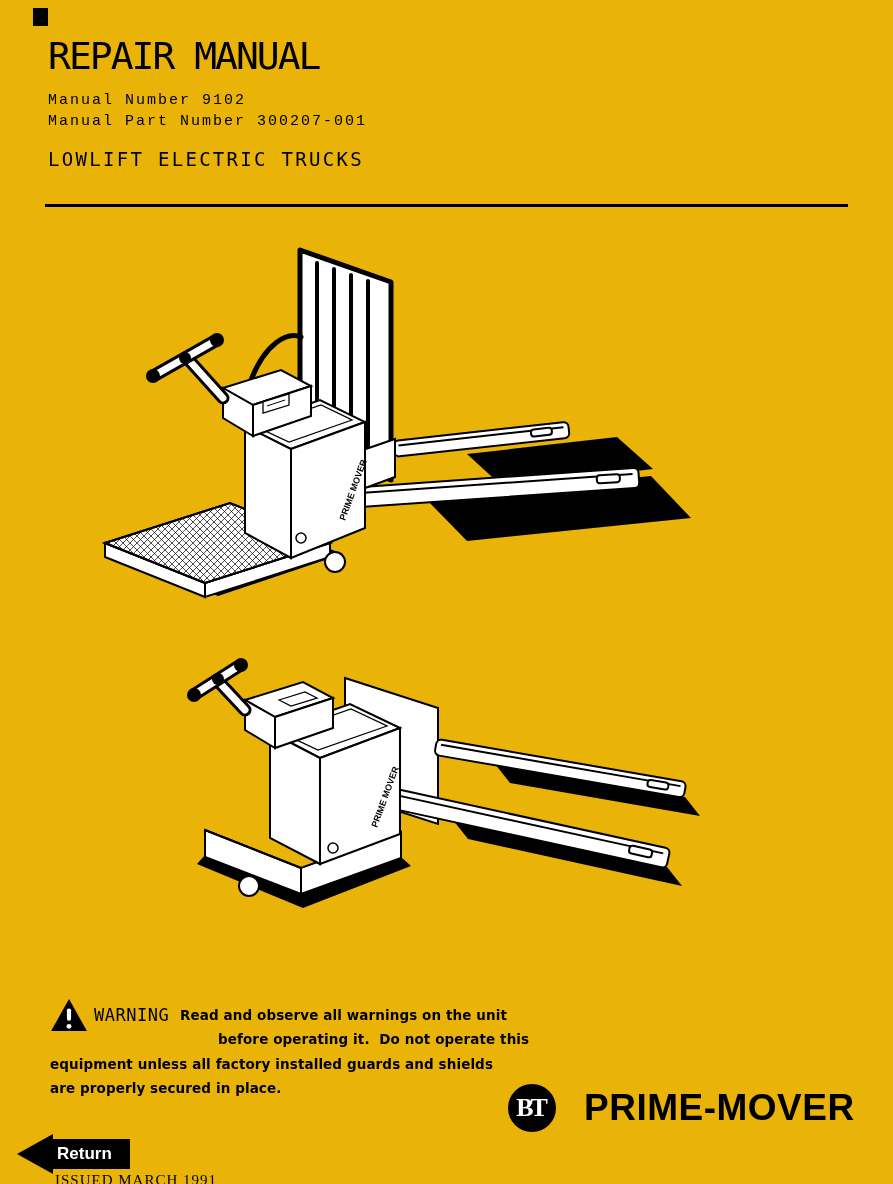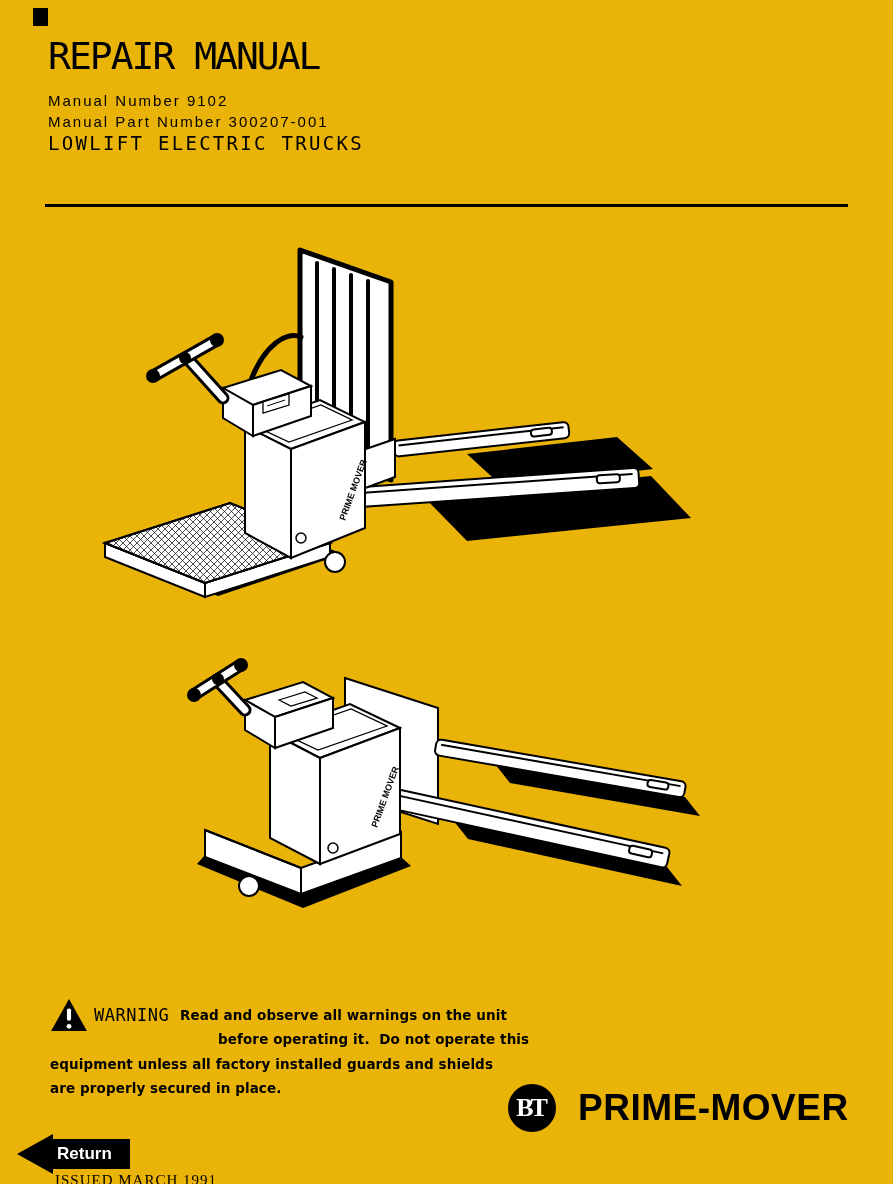--- a/index.html
+++ b/index.html
@@ -4,42 +4,42 @@
 <style>
   * { margin:0; padding:0; box-sizing:border-box; }
   html,body { background:#fff; }
   body { width:893px; height:1184px; font-family:"Liberation Sans", sans-serif; color:#000; }
   .page { position:relative; width:893px; height:1184px; background:#eab308; overflow:hidden; }
 
   .scan-mark { position:absolute; left:33px; top:8px; width:15px; height:18px; background:#000; }
 
   .header { position:absolute; left:48px; top:34px; }
   .title { font-family:"DejaVu Sans Mono", monospace; font-weight:500; font-size:38px; letter-spacing:-2px; margin:0 0 12px 0; white-space:pre; }
-  .mono-line { font-family:Liberation Sans, sans-serif; font-size:15px; line-height:21px; letter-spacing:2px; white-space:pre; }
-  .subtitle { font-family:"DejaVu Sans Mono", monospace; font-size:19px; letter-spacing:2.3px; white-space:pre; }
+  .mono-line { font-family:Liberation Mono, monospace; font-size:15px; line-height:21px; letter-spacing:2px; white-space:pre; }
+  .subtitle { font-family:"DejaVu Sans Mono", monospace; font-size:19px; letter-spacing:2.3px; margin-top:16px; white-space:pre; }
 
   .rule { position:absolute; left:45px; top:204px; width:803px; height:3px; background:#000; border:none; }
 
   .figure { position:absolute; }
   .figure-top { left:95px; top:228px; width:600px; height:390px; }
   .figure-bottom { left:185px; top:642px; width:515px; height:290px; }
   .figure svg { display:block; width:100%; height:100%; overflow:visible; }
 
   .warning { position:absolute; left:50px; top:996px; width:540px; height:118px; font-family:"DejaVu Sans", sans-serif; }
   .warn-icon { position:absolute; left:0; top:2px; width:38px; height:34px; }
   .warn-label { position:absolute; left:44px; top:9px; font-family:"DejaVu Sans Mono", monospace; font-size:17px; letter-spacing:0.5px; }
   .warn-line { position:absolute; white-space:pre; font-weight:bold; font-size:13.5px; letter-spacing:0.1px; }
   .warn-line1 { left:130px; top:11px; }
   .warn-line2 { left:168px; top:35px; }
   .warn-line3 { left:0; top:60px; }
   .warn-line4 { left:0; top:84px; }
 
   .issued { position:absolute; left:55px; top:1172px; font-family:Liberation Serif, serif; font-size:15px; letter-spacing:1px; white-space:pre; }
 
-  .logo { position:absolute; left:508px; top:1084px; display:flex; align-items:center; gap:22px; }
+  .logo { position:absolute; left:508px; top:1084px; display:flex; align-items:center; gap:28px; }
   .logo-disc { width:48px; height:48px; border-radius:50%; background:#000; display:flex; align-items:center; justify-content:center; flex:0 0 auto; }
   .logo-bt { color:#fff; font-family:"Liberation Serif", serif; font-weight:700; font-size:26px; letter-spacing:-3px; padding-right:3px; }
   .logo-text { font-family:"Liberation Sans", sans-serif; font-weight:700; font-size:37px; letter-spacing:0.5px; white-space:pre;text-align:right; }
 
   .return { position:absolute; left:0; top:1134px; display:flex; align-items:center; text-decoration:none; cursor:pointer;padding-left:17px; }
   .return-arrow { width:0; height:0; border-top:20px solid transparent; border-bottom:20px solid transparent; border-right:36px solid #000; }
   .return-box { background:#000; height:30px; display:flex; align-items:center; padding:0 18px 0 8px; margin-left:-4px; }
   .return-label { color:#fff; font-family:"Liberation Sans", sans-serif; font-weight:700; font-size:17px; }
 </style>
 </head>

